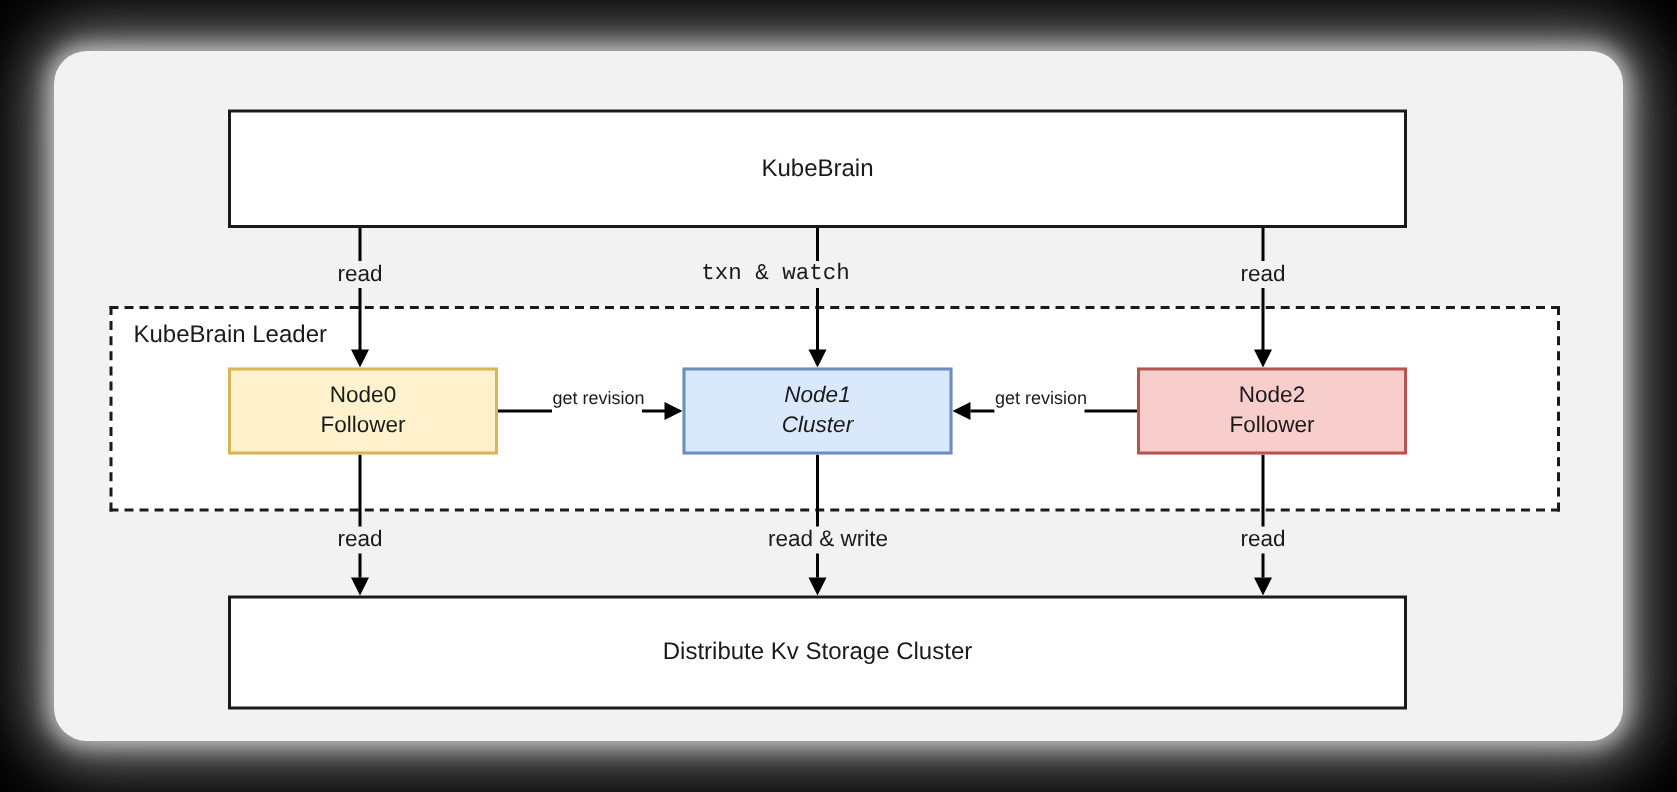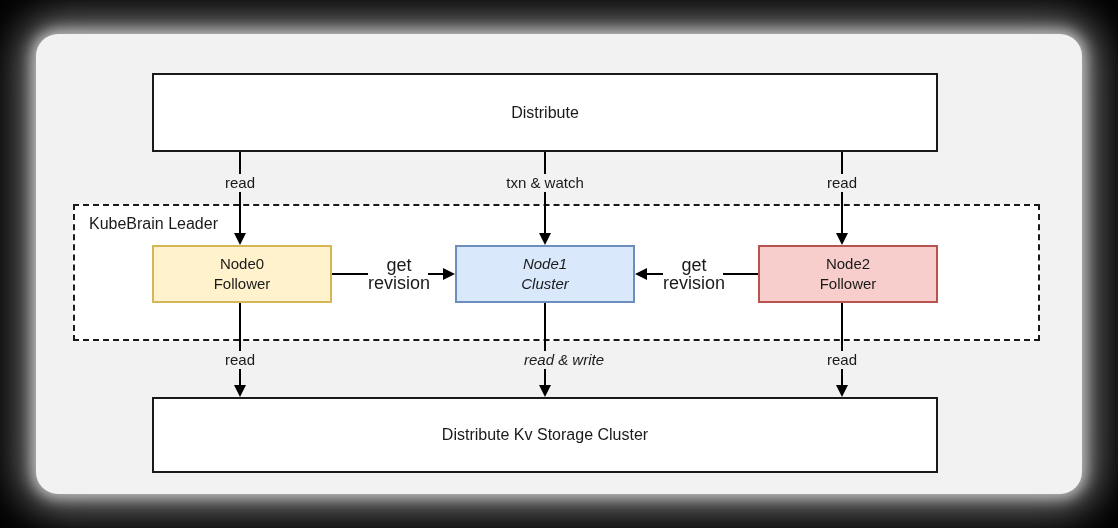--- a/index.html
+++ b/index.html
@@ -120,21 +120,21 @@
     white-space: nowrap;
     text-align: center;
   }
   .edge-label-top    { top: 140px; }
   .edge-label-bottom { top: 317px; }
   .rev-label {
     position: absolute;
     top: 222px;
     width: 62px;
     background: #ffffff;
-    font-size: 18px;
+    font-size: 12px;
     line-height: 18px;
     color: #1a1a1a;
     text-align: center;
   }
 </style>
 </head>
 <body>
 
 <div class="stage">
   <div class="card">
@@ -161,29 +161,29 @@
     <div class="rev-label" style="left:332px;">get revision</div>
     <div class="hline" style="left:392px; width:16px;"></div>
     <div class="head-right" style="left:407px;"></div>
 
     <div class="head-left" style="left:599px;"></div>
     <div class="hline" style="left:611px; width:16px;"></div>
     <div class="rev-label" style="left:627px;">get revision</div>
     <div class="hline" style="left:687px; width:35px;"></div>
 
     <div class="edge-label edge-label-top" style="left:204px;">read</div>
-    <div class="edge-label edge-label-top" style="left:509px;">txn &amp; watch</div>
+    <div class="edge-label edge-label-top" style="left:481px;font-family:Liberation Mono, monospace;">txn &amp; watch</div>
     <div class="edge-label edge-label-top" style="left:806px;">read</div>
 
     <div class="edge-label edge-label-bottom" style="left:204px;">read</div>
-    <div class="edge-label edge-label-bottom" style="left:528px;font-style:italic;">read &amp; write</div>
+    <div class="edge-label edge-label-bottom" style="left:516px;">read &amp; write</div>
     <div class="edge-label edge-label-bottom" style="left:806px;">read</div>
 
     <div class="box box-api" style="background: rgb(255, 255, 255); border-color: rgb(26, 26, 26);">
-      <span>Distribute</span>
+      <span>KubeBrain</span>
     </div>
 
     <div class="node node-0" style="background: rgb(255, 242, 204); border-color: rgb(214, 182, 86);">
       <span>Node0</span>
       <span>Follower</span>
     </div>
     <div class="node node-1" style="background: rgb(218, 232, 252); border-color: rgb(108, 142, 191);">
       <span>Node1</span>
       <span>Cluster</span>
     </div>

